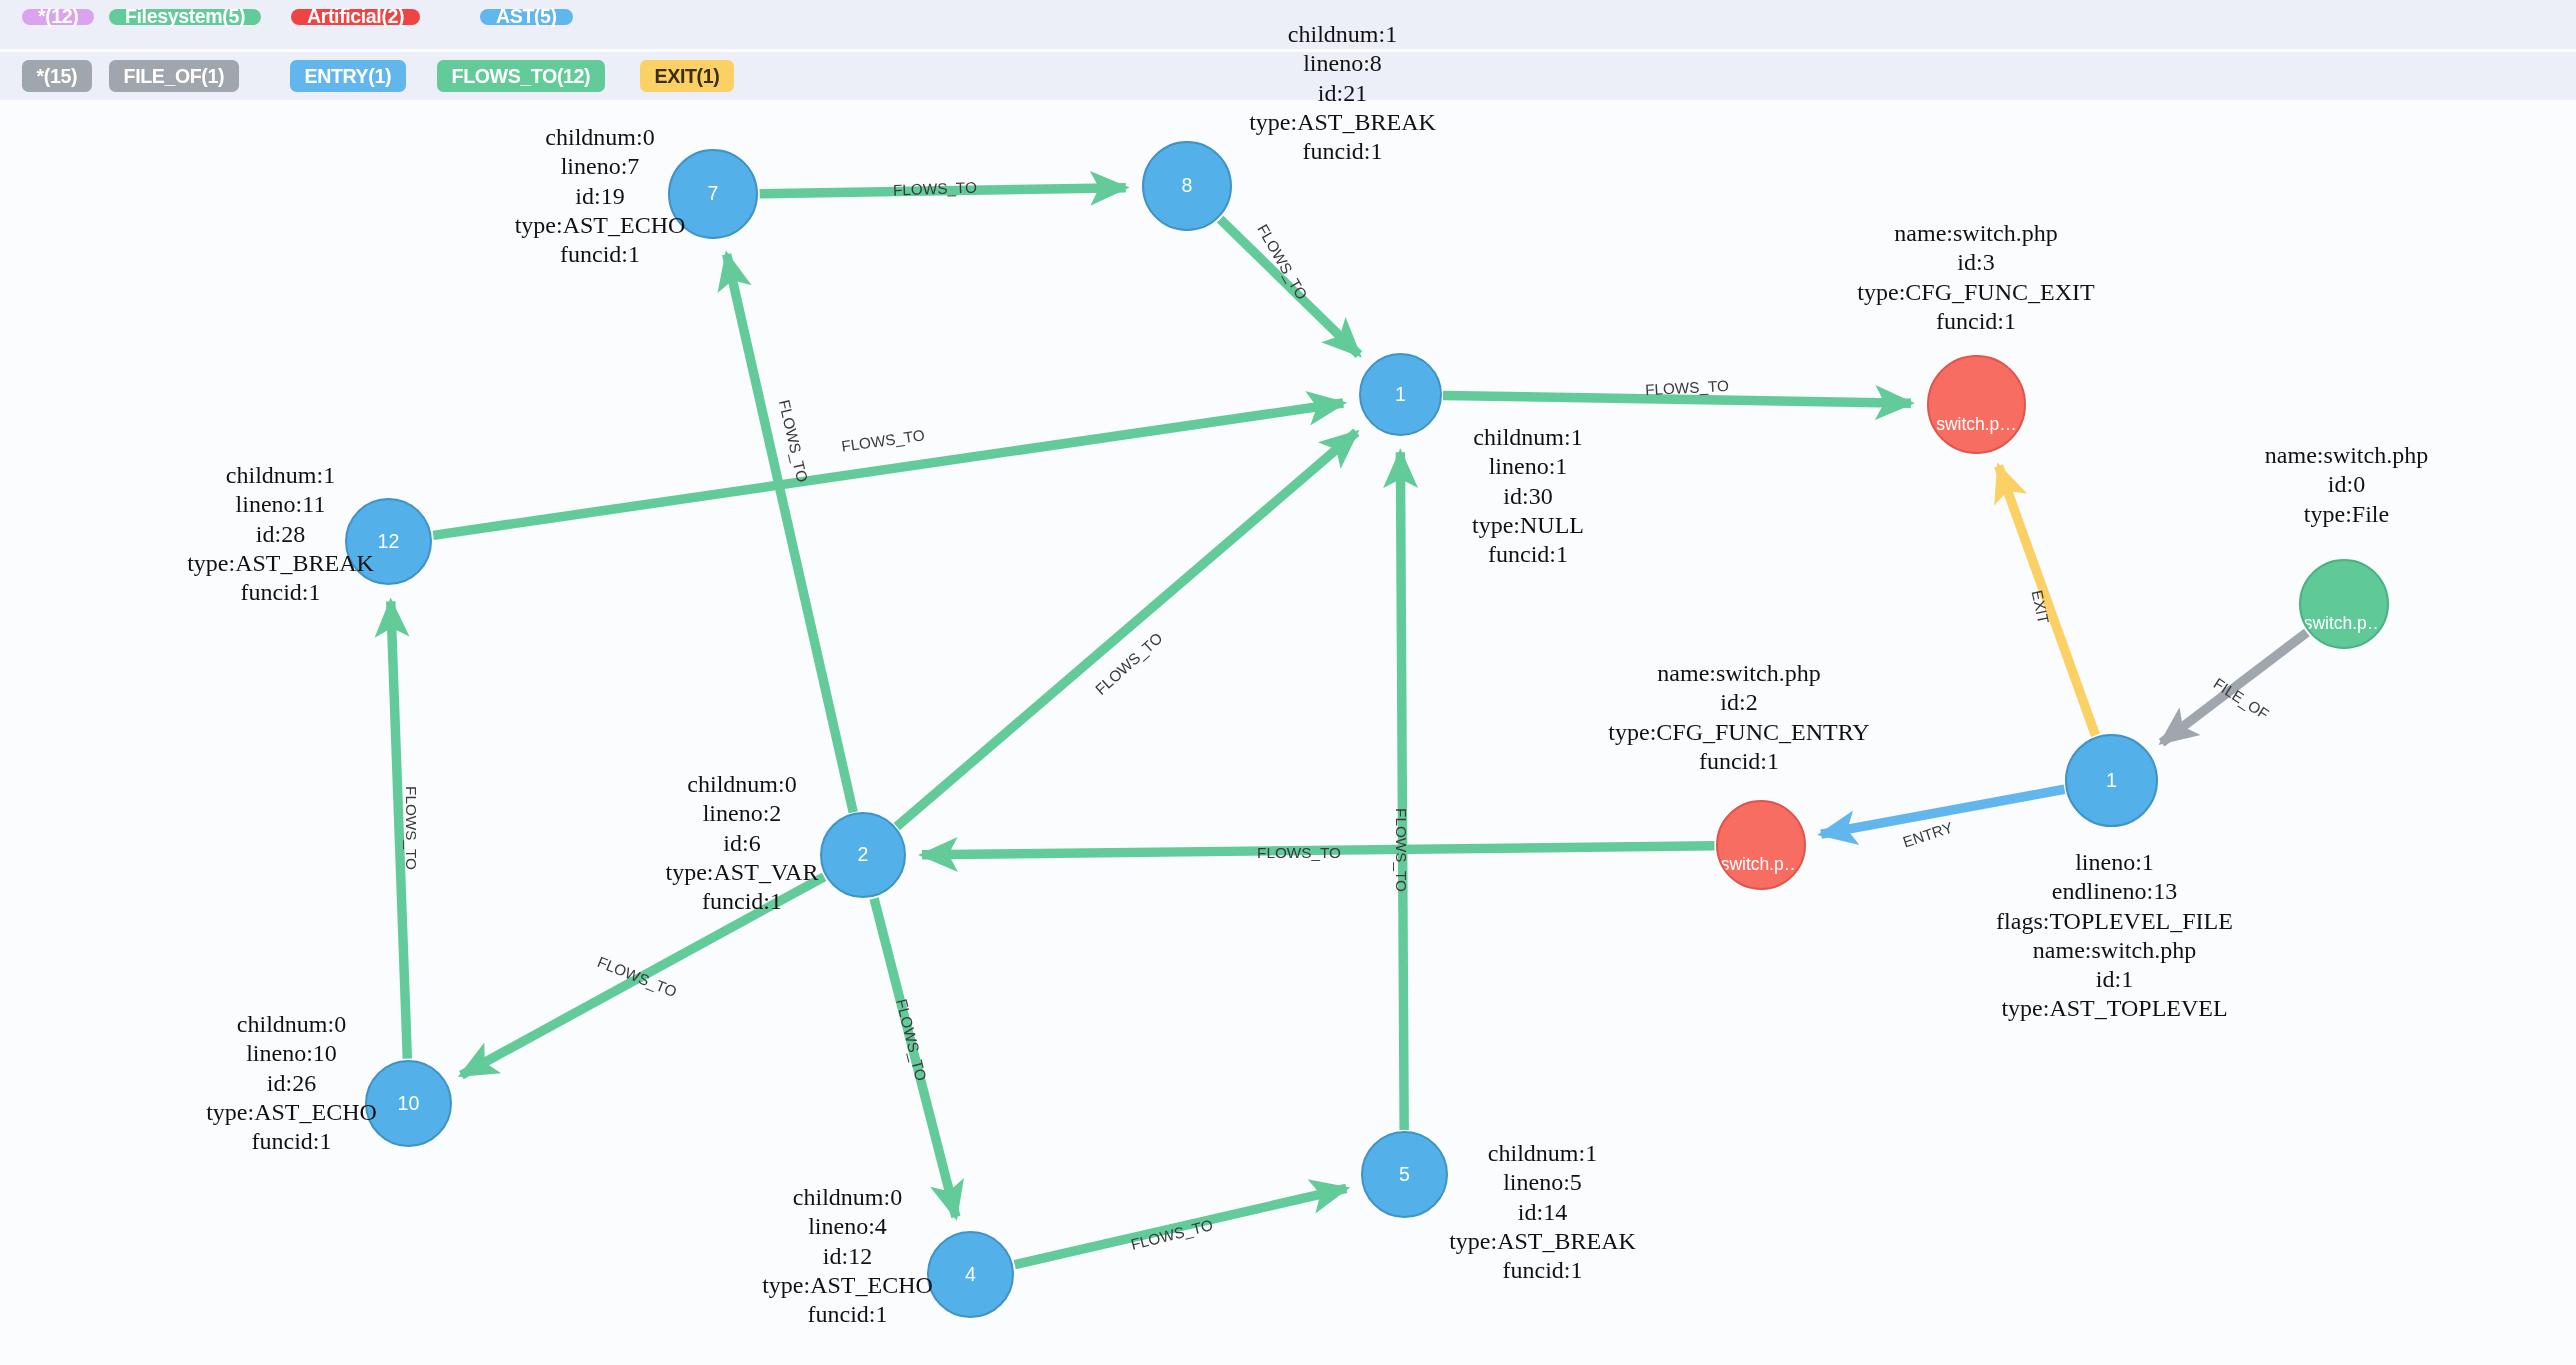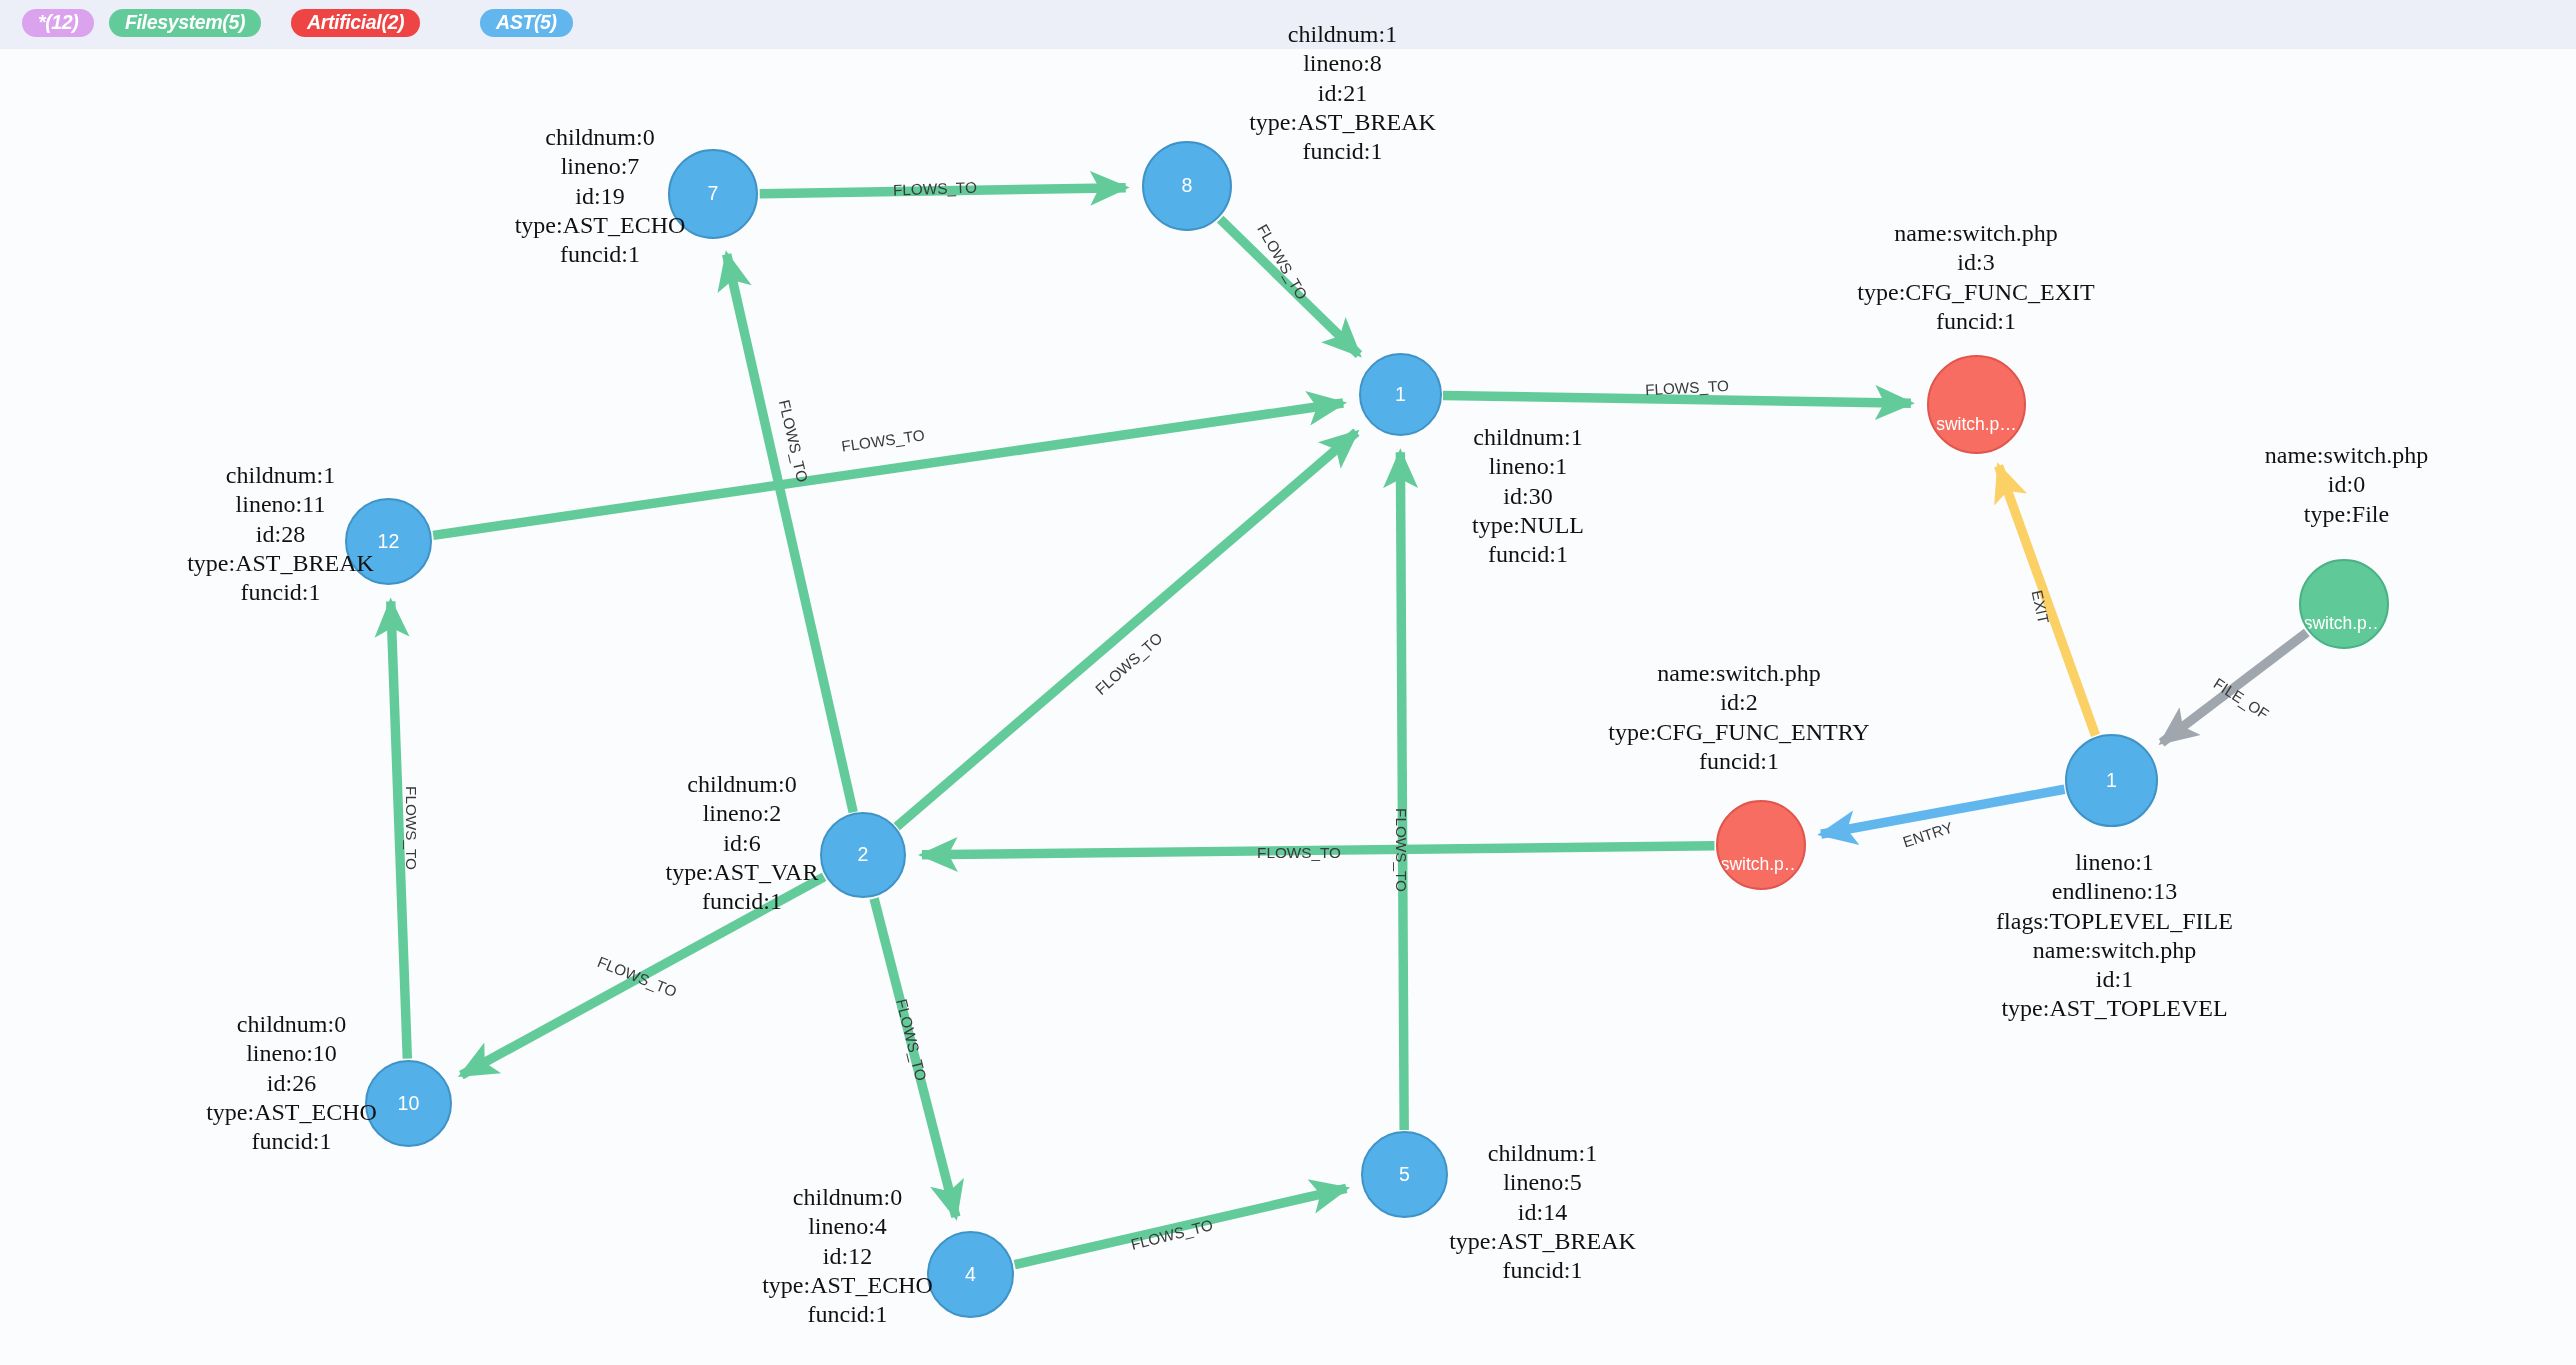--- a/index.html
+++ b/index.html
@@ -33,25 +33,24 @@
     display: inline-flex;
     align-items: center;
     justify-content: center;
     color: #ffffff;
     font-weight: bold;
     white-space: nowrap;
     box-sizing: border-box;
     letter-spacing: -0.4px;
   }
   .chip-node {
-    height: 28px;
+    height: 16px;
     border-radius: 16px;
     padding: 0 16px;
     font-size: 19.6px;
-    font-style: italic;
   }
   .chip-edge {
     height: 32px;
     border-radius: 6.5px;
     padding: 0 14.6px;
     font-size: 19.6px;
   }
 
   
   #canvas {
@@ -129,20 +128,37 @@
         <span>Filesystem(5)</span>
       </div>
       <div class="chip chip-node" style="position: absolute; left: 291px; top: 8.7px; background: #ef4444;">
         <span>Artificial(2)</span>
       </div>
       <div class="chip chip-node" style="position: absolute; left: 480px; top: 8.7px; background: rgb(98, 182, 238);">
         <span>AST(5)</span>
       </div>
     </div>
 
+  <div class="legend-bar" id="legend-edges">
+      <div class="chip chip-edge" style="position: absolute; left: 22px; top: 8px; background: rgb(160, 166, 174); color: rgb(255, 255, 255);">
+        <span>*(15)</span>
+      </div>
+      <div class="chip chip-edge" style="position: absolute; left: 109px; top: 8px; background: rgb(160, 166, 174); color: rgb(255, 255, 255);">
+        <span>FILE_OF(1)</span>
+      </div>
+      <div class="chip chip-edge" style="position: absolute; left: 290px; top: 8px; background: rgb(98, 182, 238); color: rgb(255, 255, 255);">
+        <span>ENTRY(1)</span>
+      </div>
+      <div class="chip chip-edge" style="position: absolute; left: 437px; top: 8px; background: rgb(99, 203, 153); color: rgb(255, 255, 255);">
+        <span>FLOWS_TO(12)</span>
+      </div>
+      <div class="chip chip-edge" style="position: absolute; left: 640px; top: 8px; background: rgb(251, 208, 101); color: rgb(58, 47, 8);">
+        <span>EXIT(1)</span>
+      </div>
+    </div>
 
   <div id="canvas">
     <svg id="edges-svg" viewBox="0 0 3540 1738" preserveAspectRatio="none">
         <defs>
           <marker id="arw0" viewBox="0 0 10 10" refX="9" refY="5" markerWidth="4.2" markerHeight="4.2" orient="auto-start-reverse" markerUnits="strokeWidth">
             <path d="M0,0.6 L10,5 L0,9.4 L2.3,5 Z" fill="#63cb99"></path>
           </marker>
           <marker id="arw1" viewBox="0 0 10 10" refX="9" refY="5" markerWidth="4.2" markerHeight="4.2" orient="auto-start-reverse" markerUnits="strokeWidth">
             <path d="M0,0.6 L10,5 L0,9.4 L2.3,5 Z" fill="#62b6ee"></path>
           </marker>

